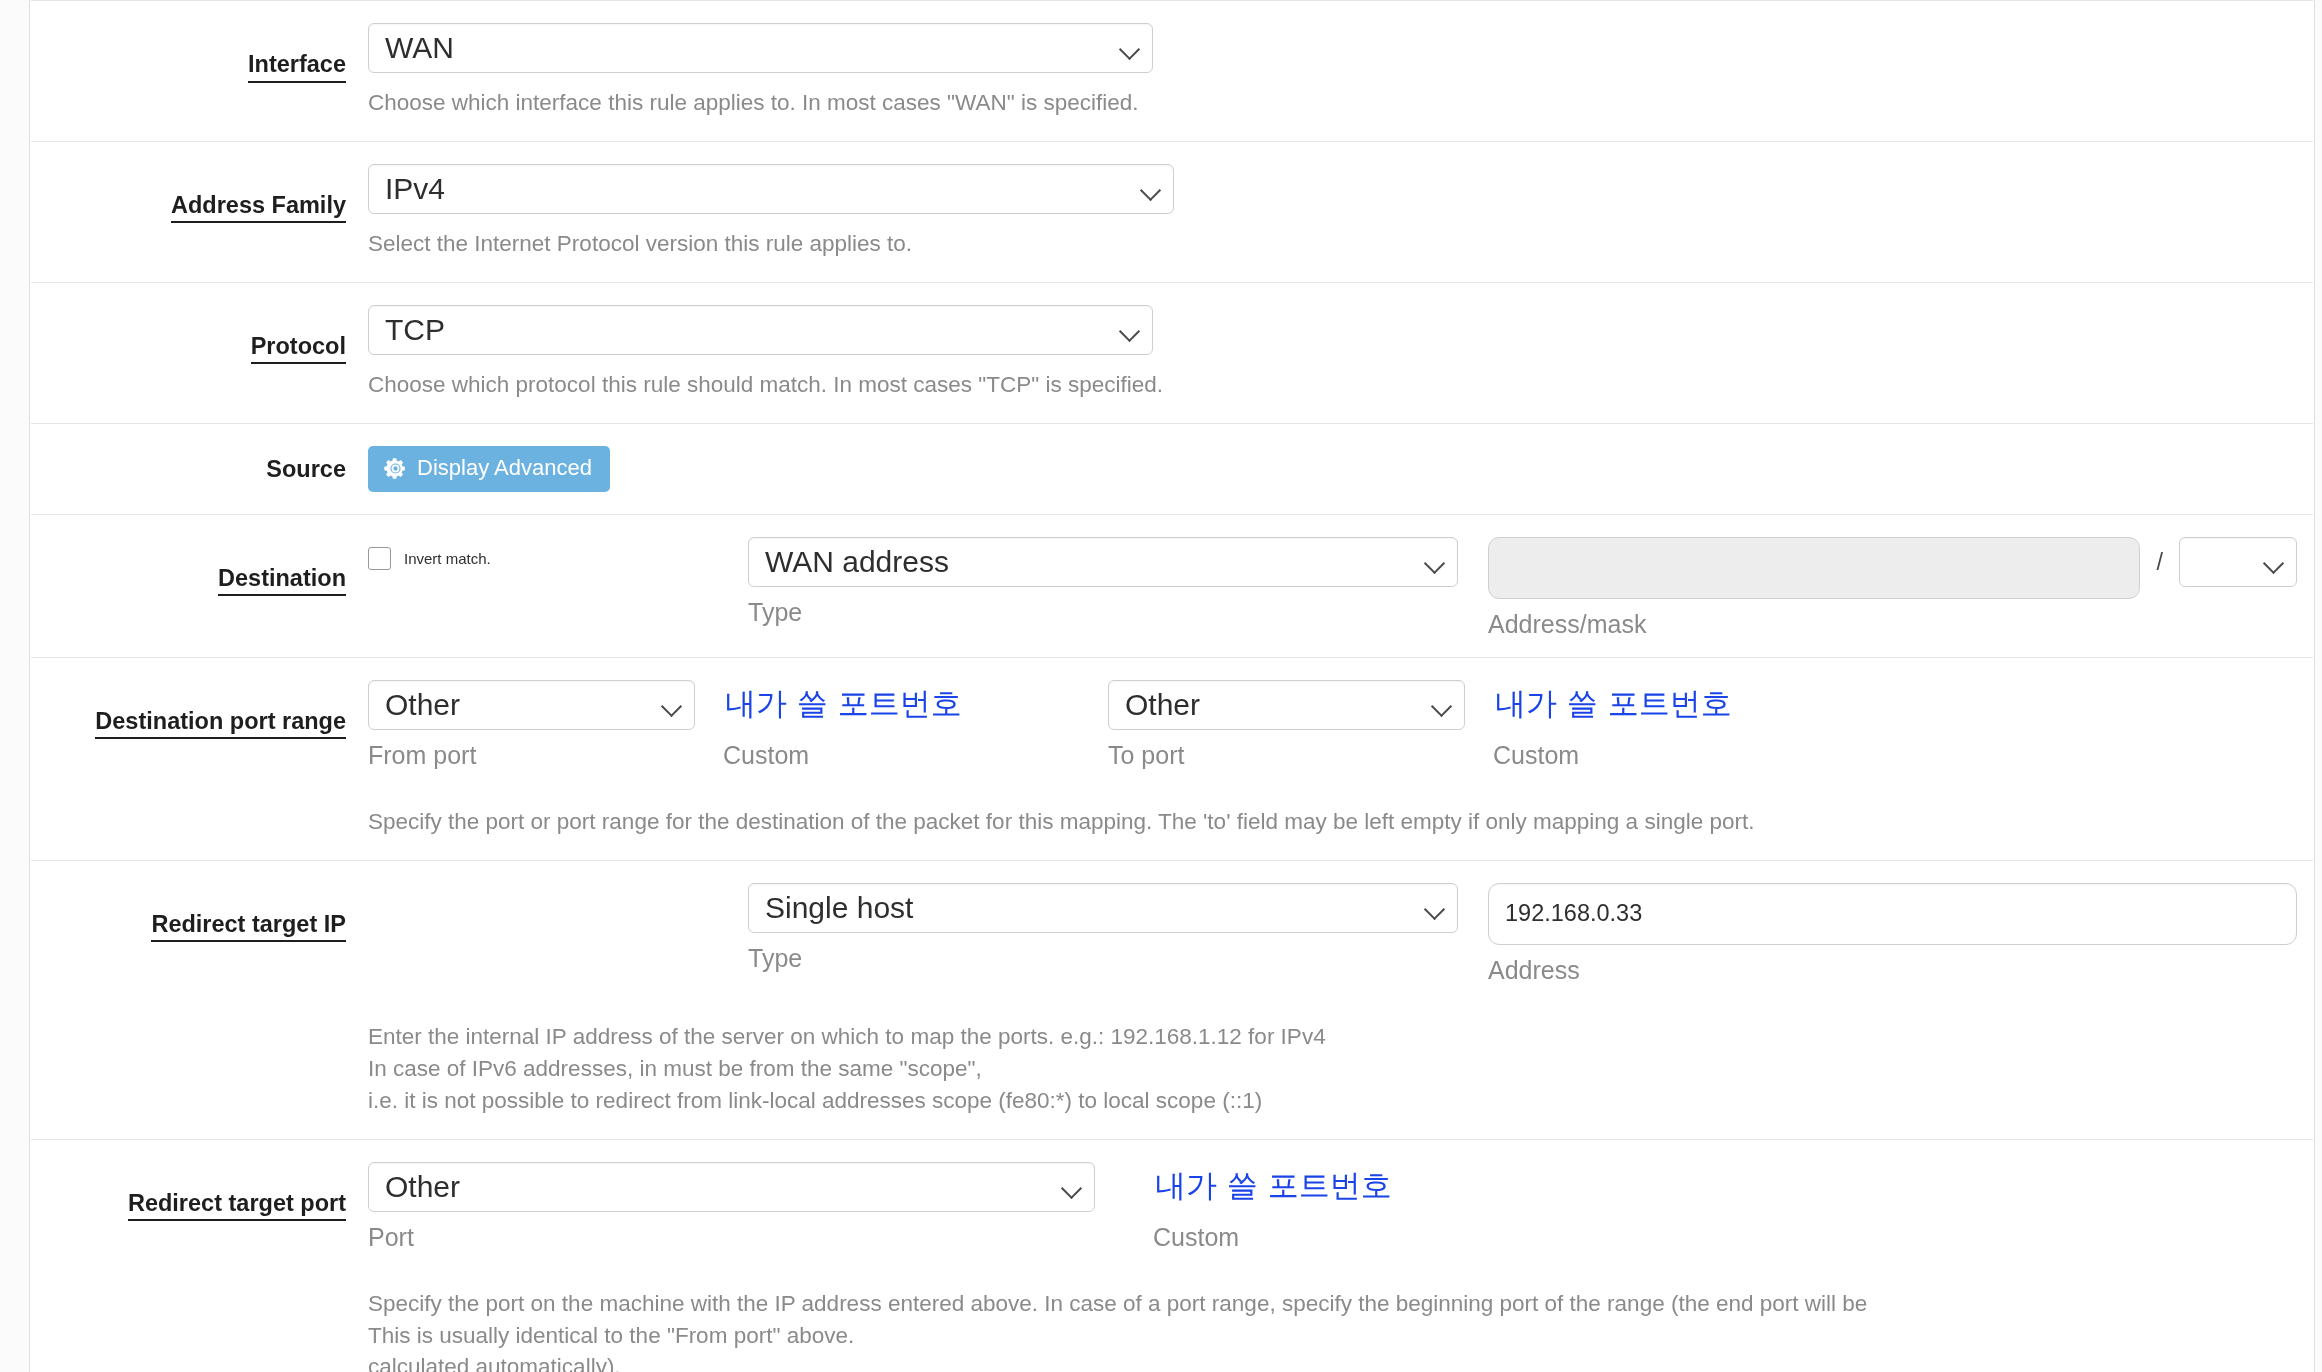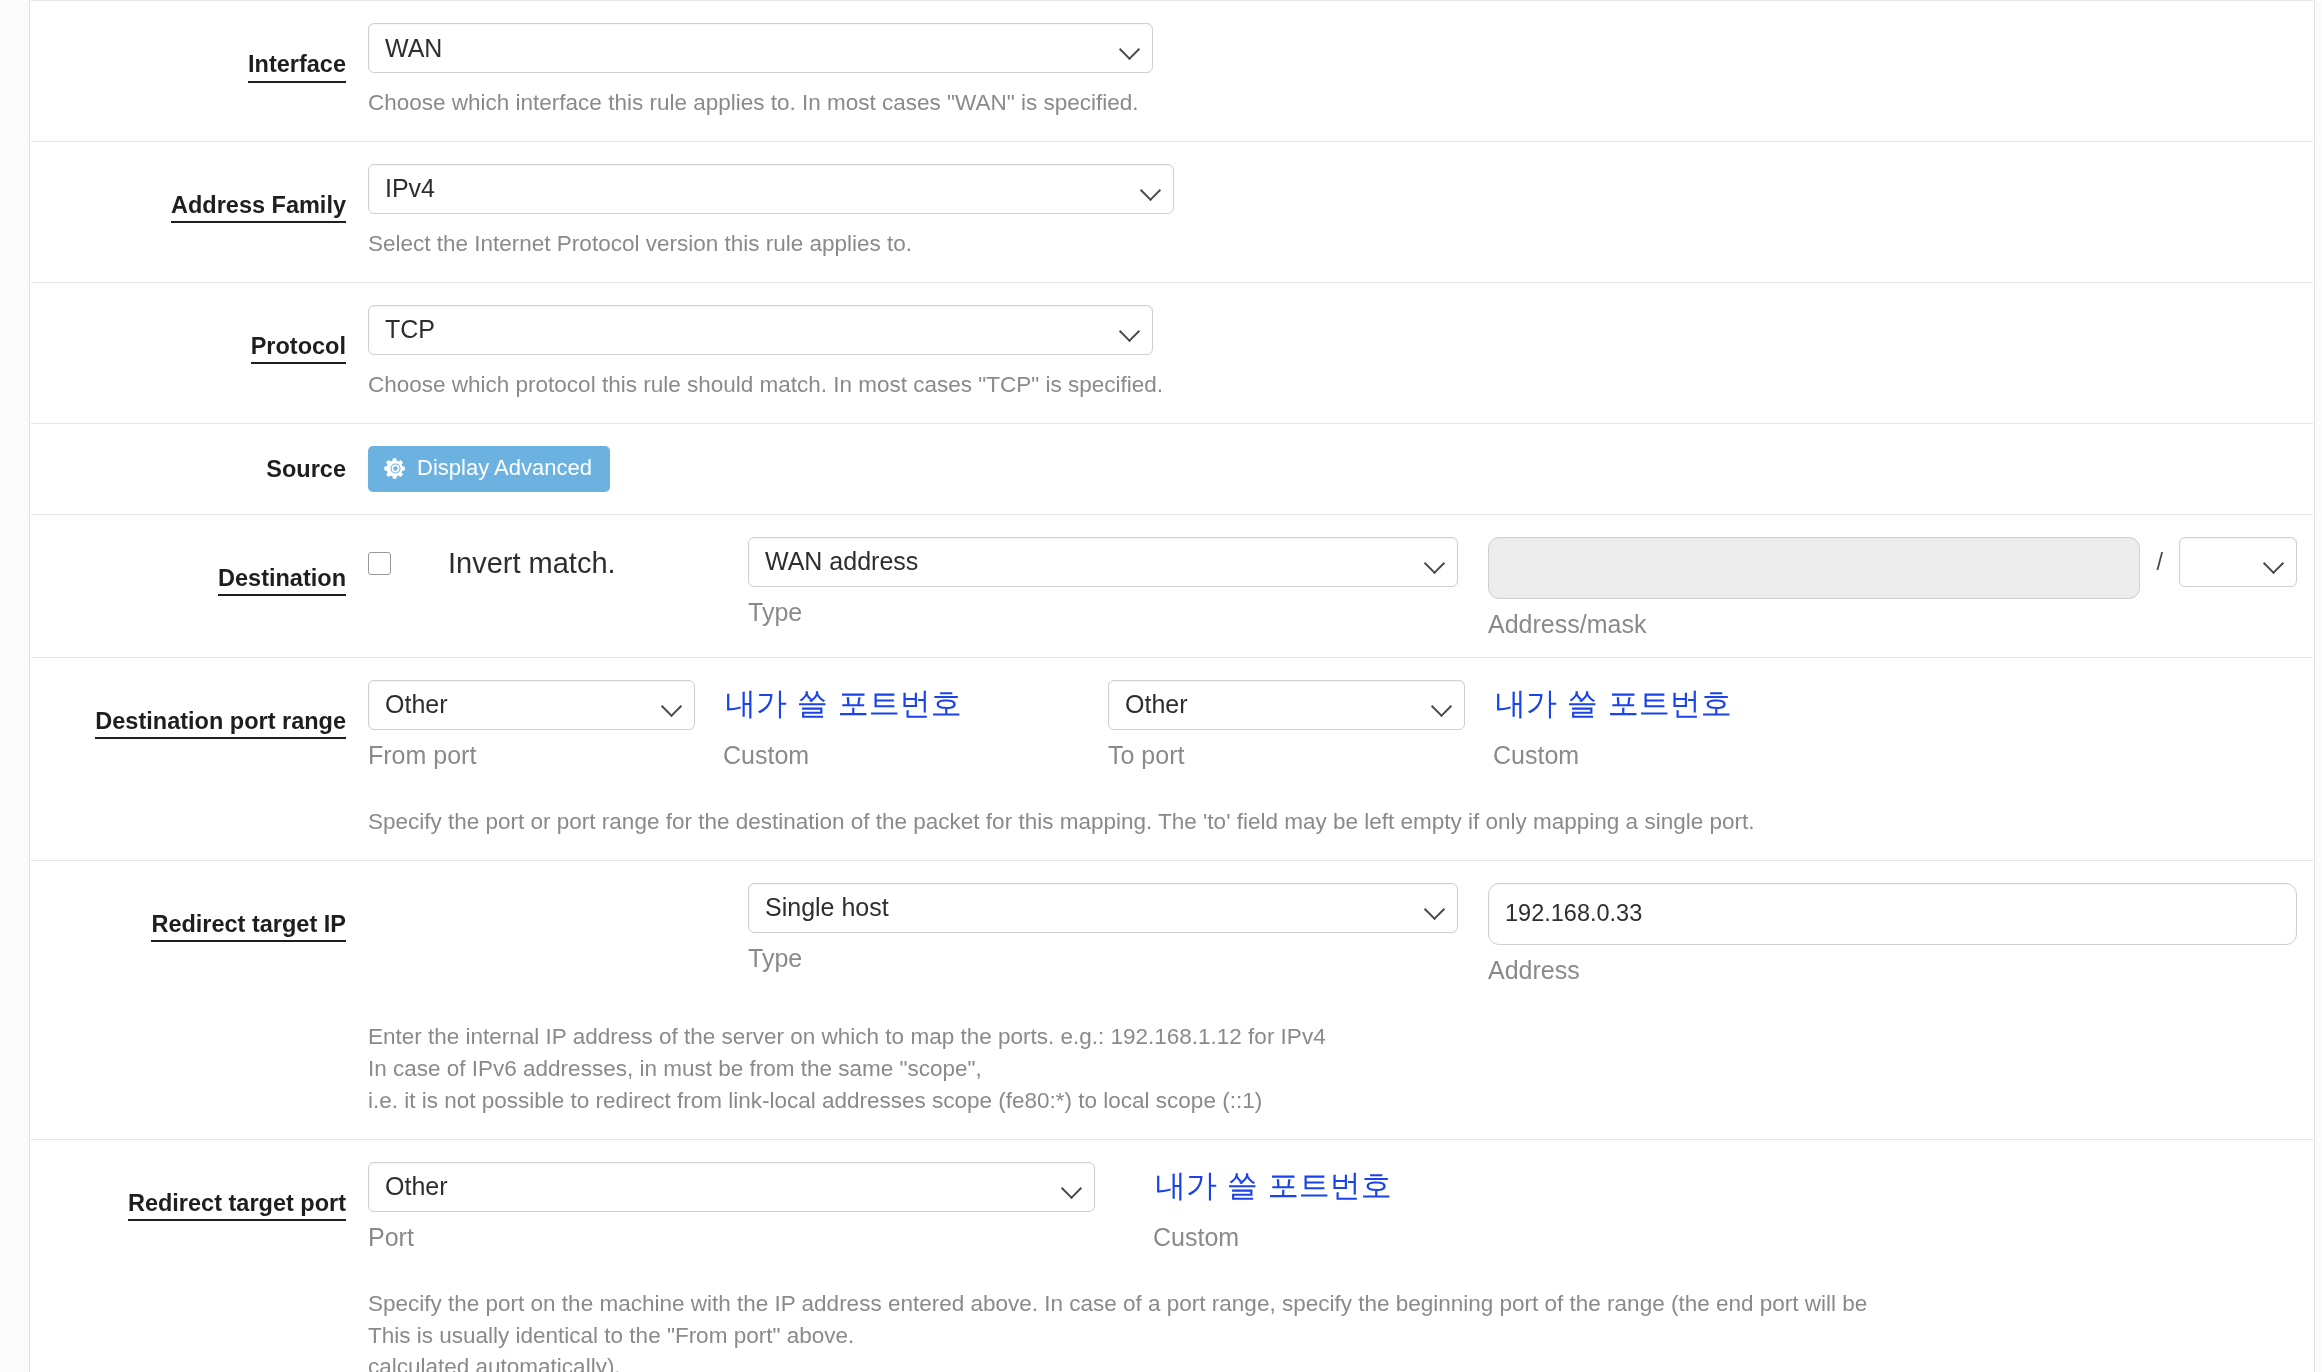--- a/index.html
+++ b/index.html
@@ -83,21 +83,21 @@
   .select {
     position: relative;
     height: 50px;
     border: 1px solid #cfcfcf;
     border-radius: 6px;
     background: #fff;
     box-shadow: inset 0 1px 2px rgba(0,0,0,0.045);
     display: flex;
     align-items: center;
     padding: 0 44px 0 16px;
-    font-size: 25px;
+    font-size: 30px;
     color: #2e2e2e;
     white-space: nowrap;
     overflow: hidden;
   }
   .select .chev {
     position: absolute;
     right: 15px; top: 50%;
     width: 15px; height: 15px;
     margin-top: -6px;
     border-right: 2.5px solid #4a4a4a;
@@ -163,24 +163,23 @@
     padding-top: 10px;
   }
   .chk {
     width: 23px; height: 23px;
     border: 1.5px solid #999;
     border-radius: 3px;
     background: #fff;
     flex: 0 0 23px;
   }
   .chk-label {
-    font-size: 29px;
+    font-size: 15px;
     color: #2e2e2e;
     white-space: nowrap;
-    margin-left: 44px;
   }
 
   
   .grid { display: flex; align-items: flex-start; }
   .cell { padding-right: 28px; }
 
   
   .kr {
     color: #1a44e8;
     font-size: 31px;

